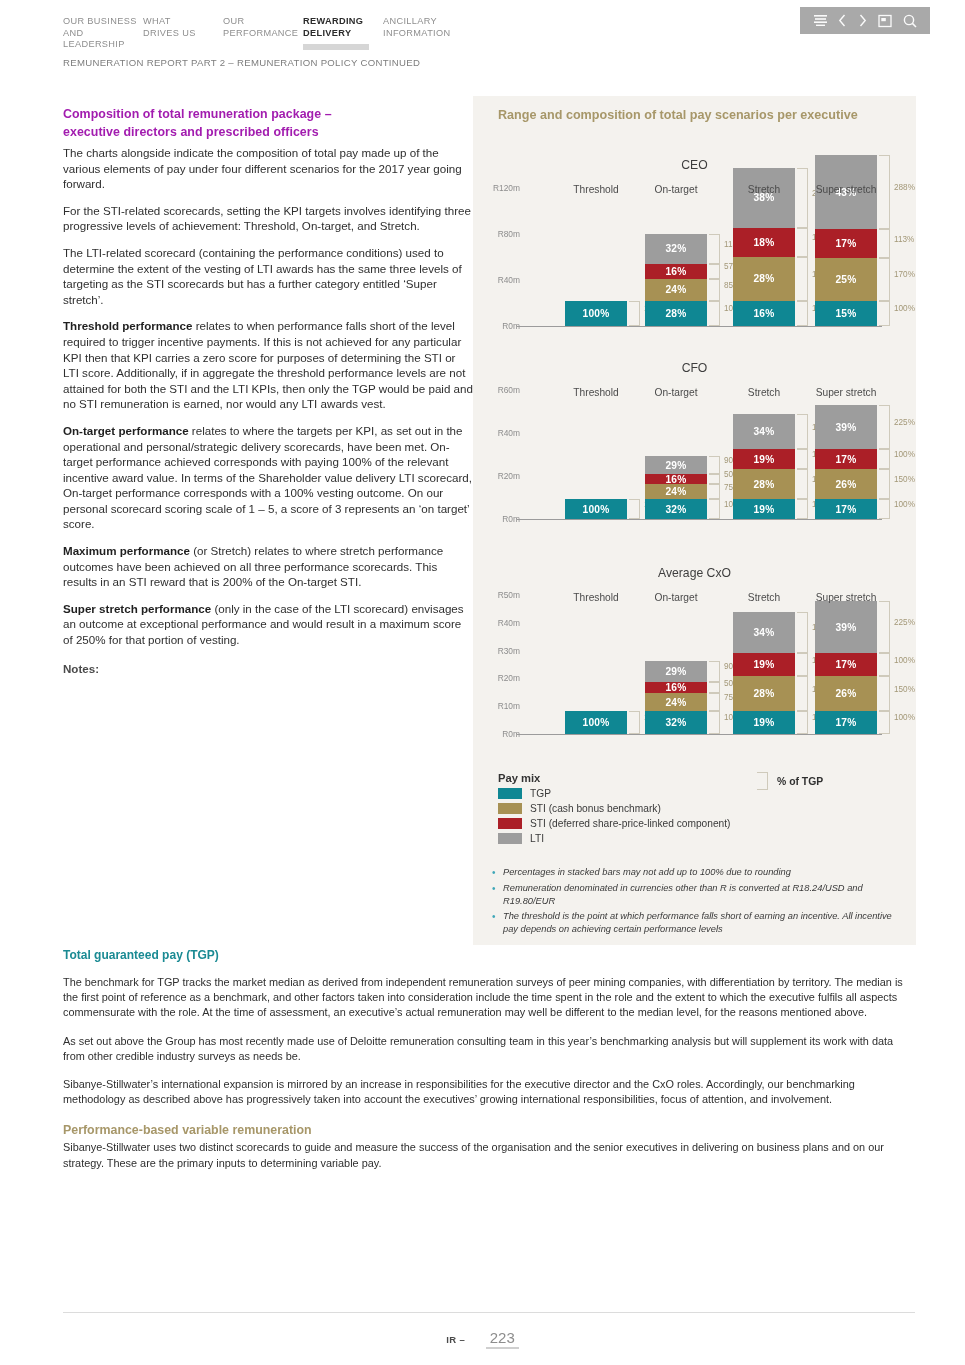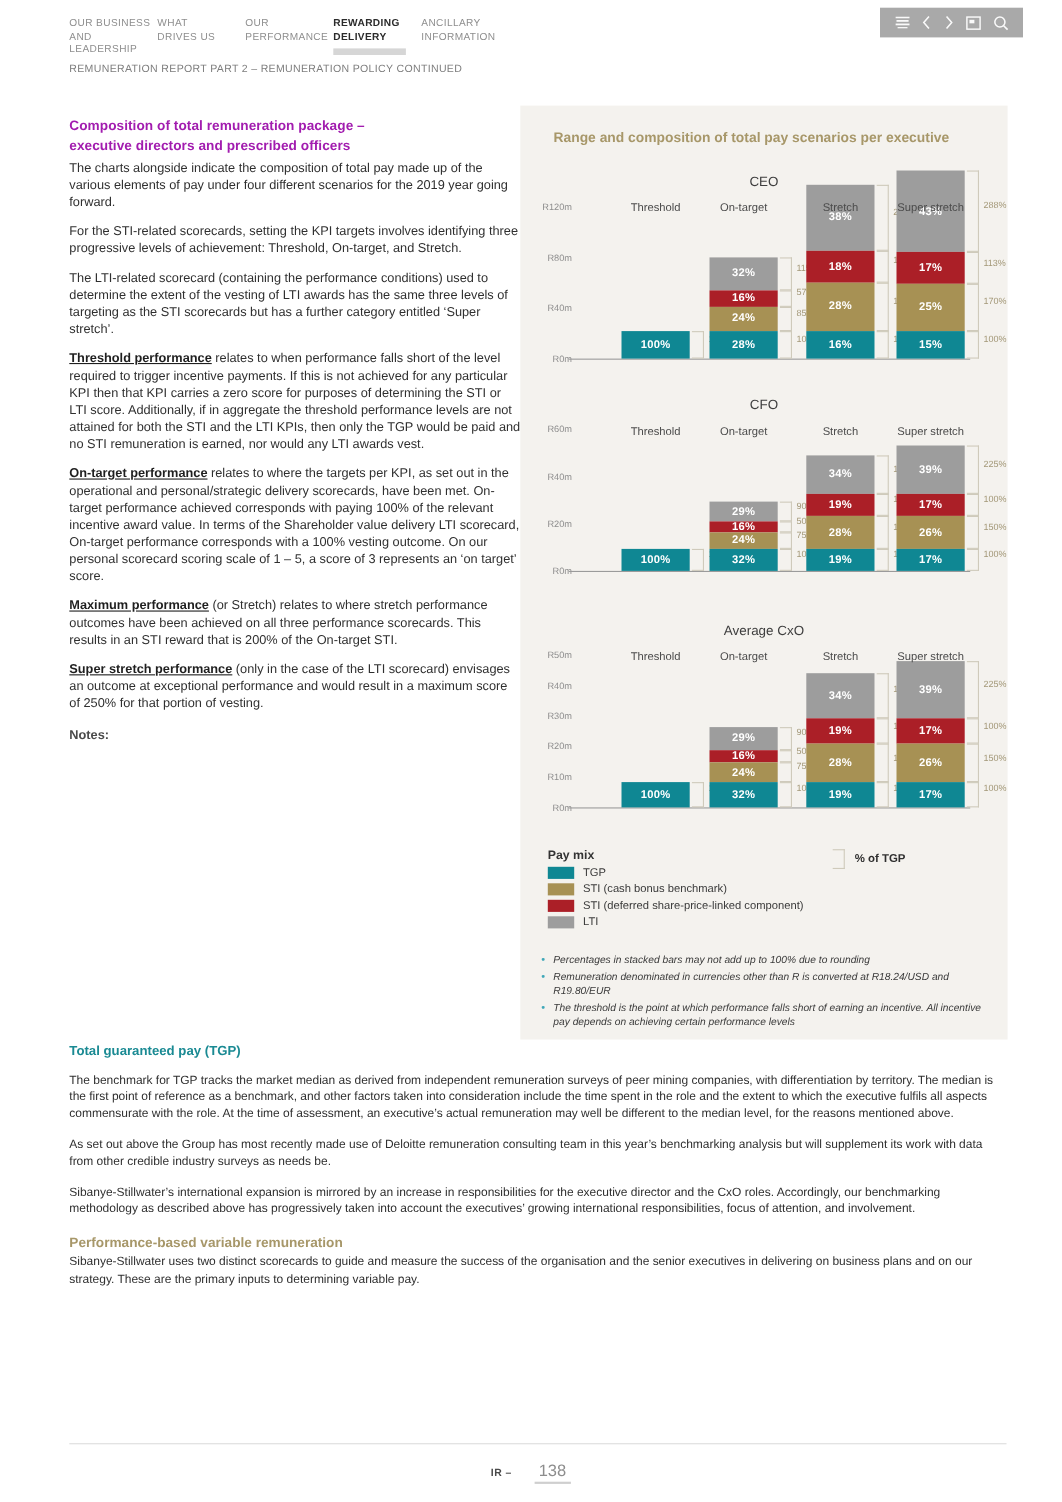--- a/index.html
+++ b/index.html
@@ -37,31 +37,31 @@
     font-size: 9.6px; letter-spacing: .3px; color: #7d7d7d; text-transform: uppercase;
   }
 
   
   .leftcol { position: absolute; left: 63px; top: 106px; width: 410px; }
   .h-teal {
     color: #a21caf; font-weight: bold; font-size: 12.4px; line-height: 17.5px;
     letter-spacing: .05px;
   }
   .para { font-size: 11.6px; line-height: 15.6px; color: #2f2f2f; margin-top: 11px; }
-  .para b { font-weight: bold; color: #1f1f1f; text-decoration: underline; }
+  .para b { font-weight: bold; color: #1f1f1f; }
   .notes-h { font-size: 11.6px; font-weight: bold; color: #4a4a4a; margin-top: 14px; }
 
   
   .panel {
     position: absolute; left: 473px; top: 96px; width: 443px; height: 849px;
     background: #f4f2ee;
   }
   .panel-title {
-    position: absolute; left: 25px; top: 21px; width: 370px;
-    color: #a79769; font-weight: bold; font-size: 12.6px; line-height: 16.5px; text-align: center;
+    position: absolute; left: 25px; top: 11px; width: 370px;
+    color: #a79769; font-weight: bold; font-size: 12.6px; line-height: 16.5px;
   }
 
   .chart { position: absolute; left: 0; width: 443px; }
   .chart-title {
     position: absolute; width: 100%; text-align: center; top: 0;
     font-size: 12.2px; color: #3e3e3e;
   }
   .plot { position: absolute; left: 52px; top: 18px; width: 345px; }
 
   .ylab {
@@ -187,21 +187,21 @@
   </span>
 </div>
 
 <div class="runhead">REMUNERATION REPORT PART 2 – REMUNERATION POLICY continued</div>
 
 <div class="leftcol">
   <div class="h-teal">
     <div>Composition of total remuneration package –</div>
     <div>executive directors and prescribed officers</div>
   </div>
-  <p class="para" style="margin-top:4px;">The charts alongside indicate the composition of total pay made up of the various elements of pay under four different scenarios for the 2019 year going forward.</p>
+  <p class="para" style="margin-top:4px;">The charts alongside indicate the composition of total pay made up of the various elements of pay under four different scenarios for the 2017 year going forward.</p>
   <p class="para">For the STI-related scorecards, setting the KPI targets involves identifying three progressive levels of achievement: Threshold, On-target, and Stretch.</p>
   <p class="para">The LTI-related scorecard (containing the performance conditions) used to determine the extent of the vesting of LTI awards has the same three levels of targeting as the STI scorecards but has a further category entitled ‘Super stretch’.</p>
   <p class="para"><b>Threshold performance</b><span> relates to when performance falls short of the level required to trigger incentive payments. If this is not achieved for any particular KPI then that KPI carries a zero score for purposes of determining the STI or LTI score. Additionally, if in aggregate the threshold performance levels are not attained for both the STI and the LTI KPIs, then only the TGP would be paid and no STI remuneration is earned, nor would any LTI awards vest.</span></p>
   <p class="para"><b>On-target performance</b><span> relates to where the targets per KPI, as set out in the operational and personal/strategic delivery scorecards, have been met. On-target performance achieved corresponds with paying 100% of the relevant incentive award value. In terms of the Shareholder value delivery LTI scorecard, On-target performance corresponds with a 100% vesting outcome. On our personal scorecard scoring scale of 1 – 5, a score of 3 represents an ‘on target’ score.</span></p>
   <p class="para"><b>Maximum performance</b><span> (or Stretch) relates to where stretch performance outcomes have been achieved on all three performance scorecards. This results in an STI reward that is 200% of the On-target STI.</span></p>
   <p class="para"><b>Super stretch performance</b><span> (only in the case of the LTI scorecard) envisages an outcome at exceptional  performance and would result in a maximum score of 250% for that portion of vesting.</span></p>
   <div class="notes-h">Notes:</div>
 </div>
 
 <div class="panel">
@@ -465,14 +465,14 @@
   <p class="bpara gap">The benchmark for TGP tracks the market median as derived from independent remuneration surveys of peer mining companies, with differentiation by territory. The median is the first point of reference as a benchmark, and other factors taken into consideration include the time spent in the role and the extent to which the executive fulfils all aspects commensurate with the role. At the time of assessment, an executive’s actual remuneration may well be different to the median level, for the reasons mentioned above.</p>
   <p class="bpara gap">As set out above the Group has most recently made use of Deloitte remuneration consulting team in this year’s benchmarking analysis but will supplement its work with data from other credible industry surveys as needs be.</p>
   <p class="bpara gap">Sibanye-Stillwater’s international expansion is mirrored by an increase in responsibilities for the executive director and the CxO roles. Accordingly, our benchmarking methodology as described above has progressively taken into account the executives’ growing international responsibilities, focus of attention, and involvement.</p>
   <div class="h-gold" style="margin-top:16px;">Performance-based variable remuneration</div>
   <p class="bpara">Sibanye-Stillwater uses two distinct scorecards to guide and measure the success of the organisation and the senior executives in delivering on business plans and on our strategy. These are the primary inputs to determining variable pay.</p>
 </div>
 
 <div class="footrule"></div>
 <div class="footer">
   <span class="foot-ir">IR –</span>
-  <span class="foot-pg">138</span>
+  <span class="foot-pg">223</span>
 </div>
 
 </body></html>

